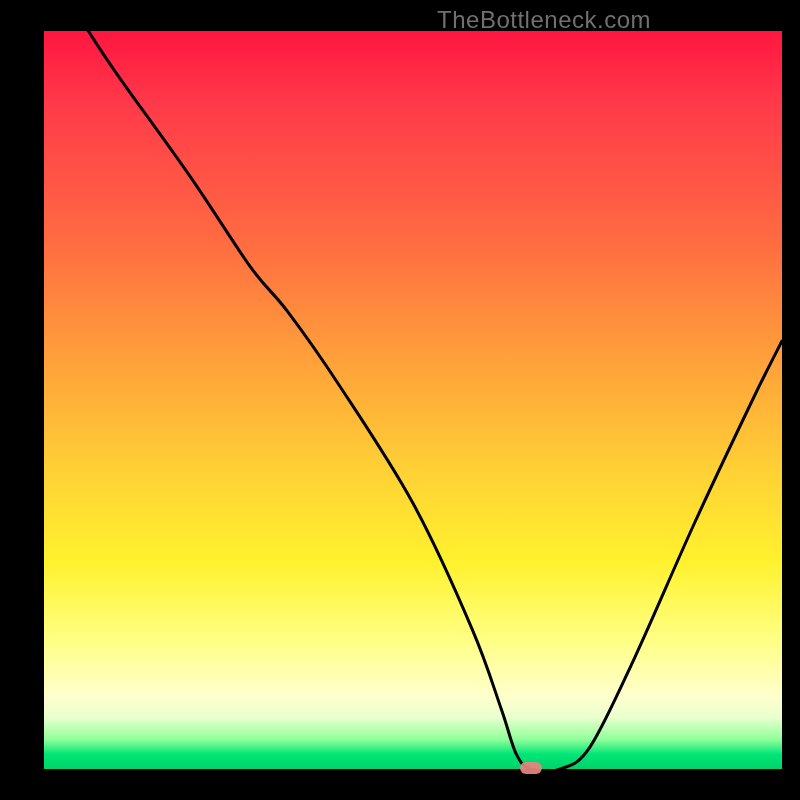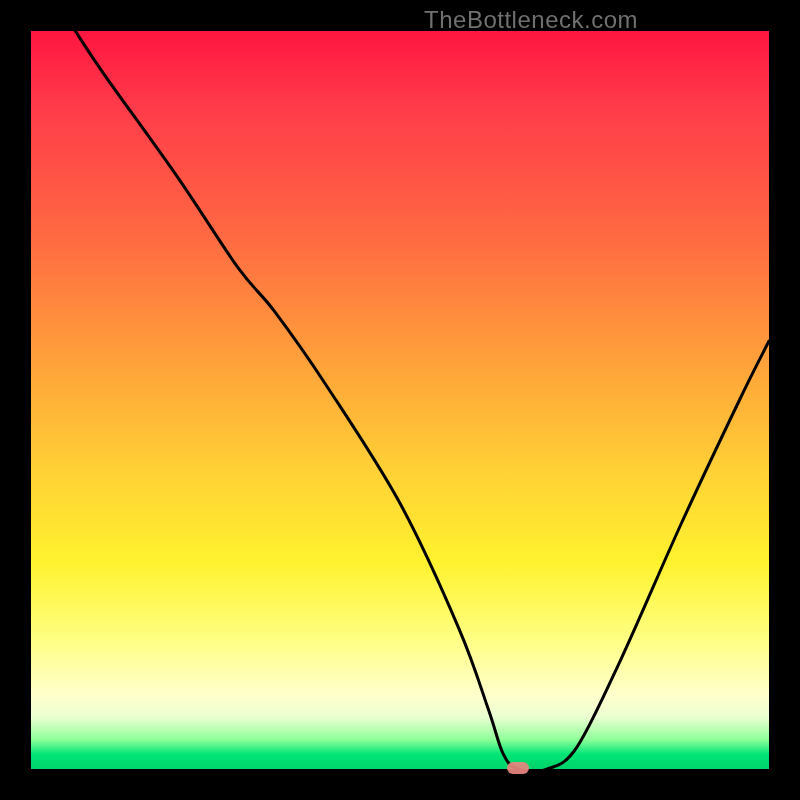--- a/index.html
+++ b/index.html
@@ -6,21 +6,21 @@
     margin: 0;
     padding: 0;
     width: 800px;
     height: 800px;
     background: #000;
     font-family: Arial, Helvetica, sans-serif;
     overflow: hidden;
   }
   .frame {
     position: absolute;
-    left: 0;
+    left: 13px;
     top: 0;
     width: 648px;
     height: 800px;
     background: #000;
   }
   .plot {
     position: absolute;
     left: 31px;
     top: 31px;
     width: 738px;

